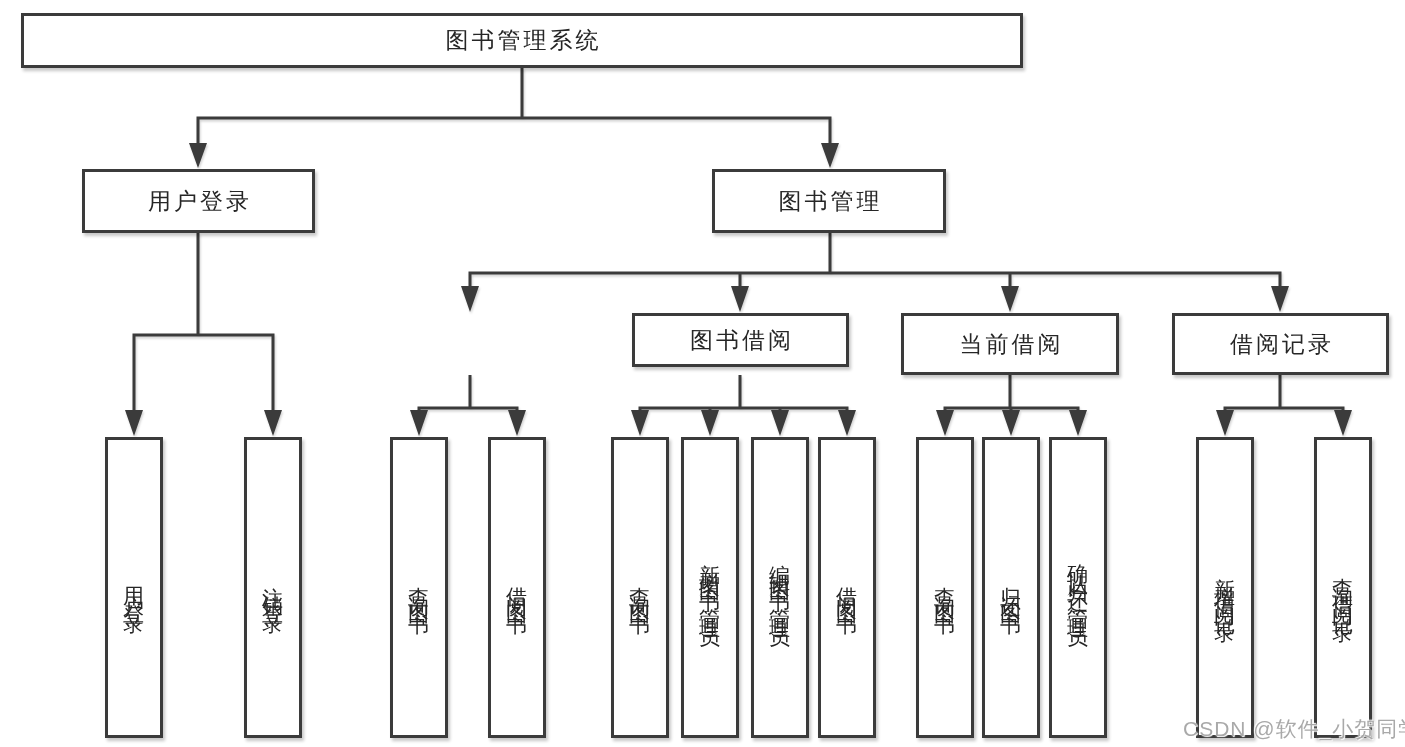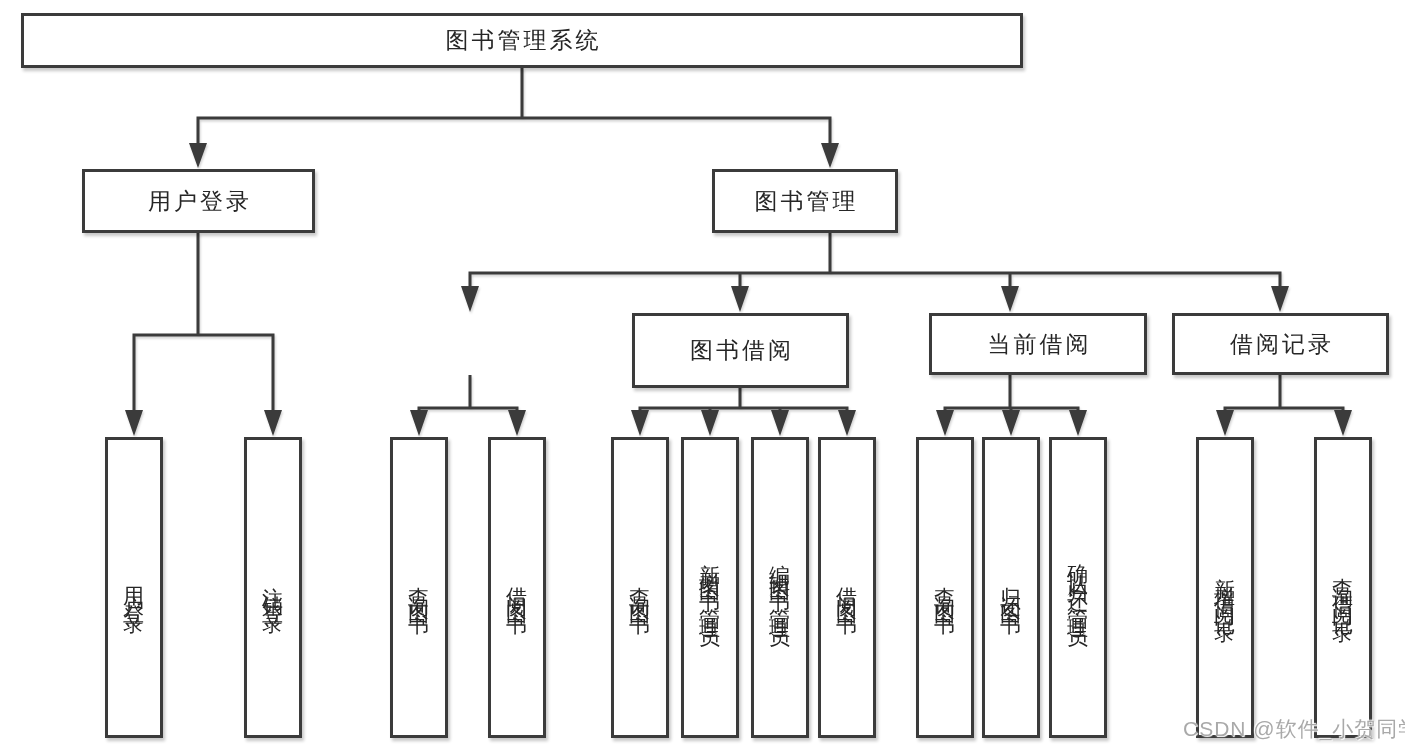--- a/index.html
+++ b/index.html
@@ -105,28 +105,28 @@
     "></path>
   </svg>
 
   <div class="box" style="left:21px; top:13px; width:1002px; height:55px;">
     <span class="lbl">图书管理系统</span>
   </div>
 
   <div class="box" style="left:82px; top:169px; width:233px; height:64px;">
     <span class="lbl">用户登录</span>
   </div>
-  <div class="box" style="left:712px; top:169px; width:186px; height:64px;">
+  <div class="box" style="left:712px; top:169px; width:234px; height:64px;">
     <span class="lbl">图书管理</span>
   </div>
 
-  <div class="box" style="left:632px; top:313px; width:217px; height:75px;">
+  <div class="box" style="left:632px; top:313px; width:217px; height:54px;">
     <span class="lbl">图书借阅</span>
   </div>
-  <div class="box" style="left:901px; top:313px; width:218px; height:62px;margin-left:28px;">
+  <div class="box" style="left:901px; top:313px; width:218px; height:62px;">
     <span class="lbl">当前借阅</span>
   </div>
   <div class="box" style="left:1172px; top:313px; width:217px; height:62px;">
     <span class="lbl">借阅记录</span>
   </div>
 
   <div class="box v" style="left:105px;">
     <span class="lbl">用户登录</span>
   </div>
   <div class="box v" style="left:244px;">

